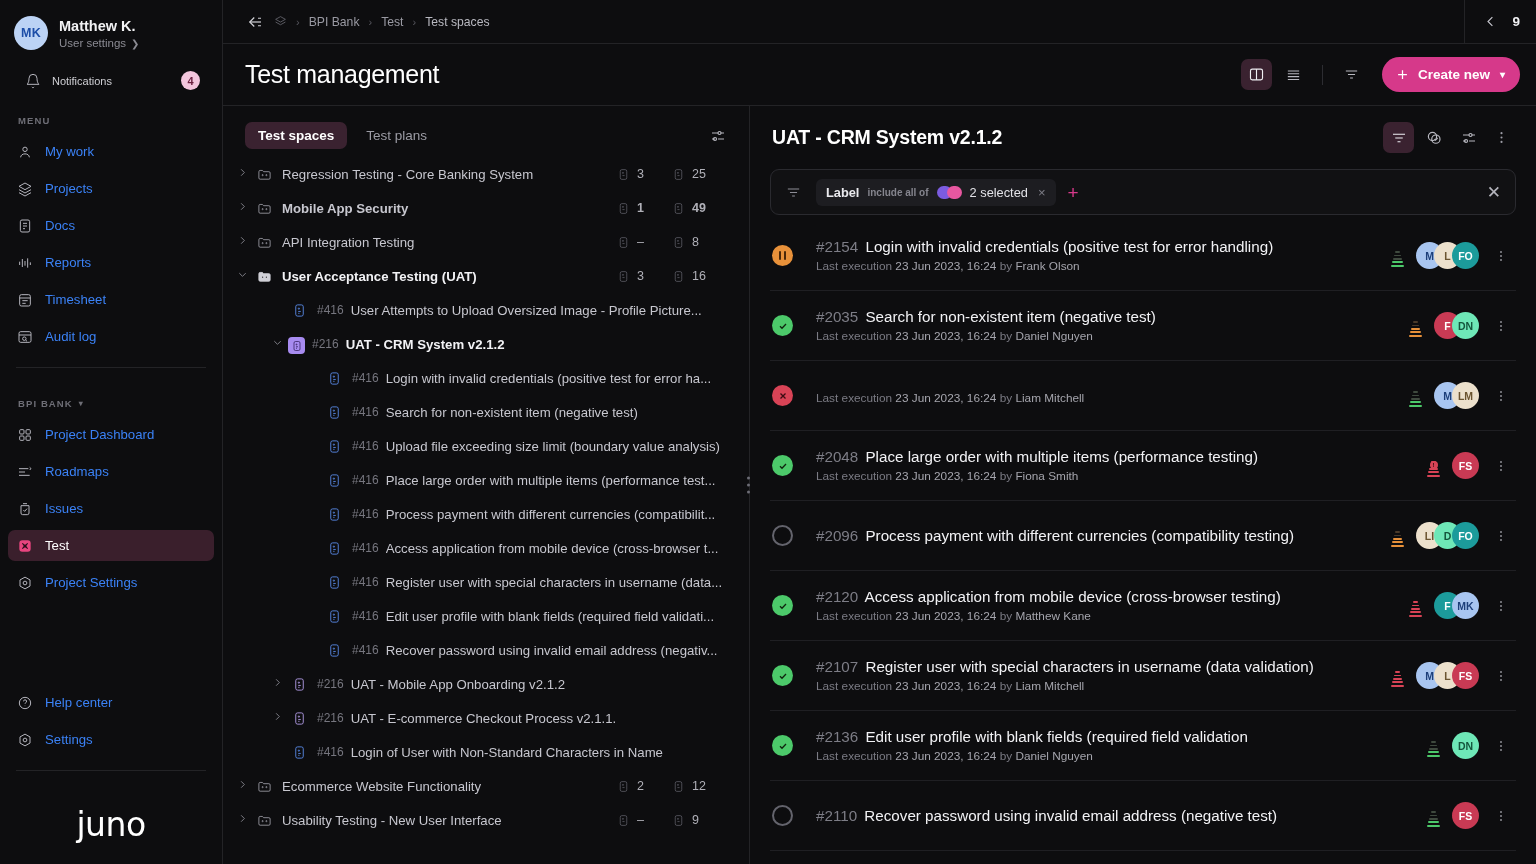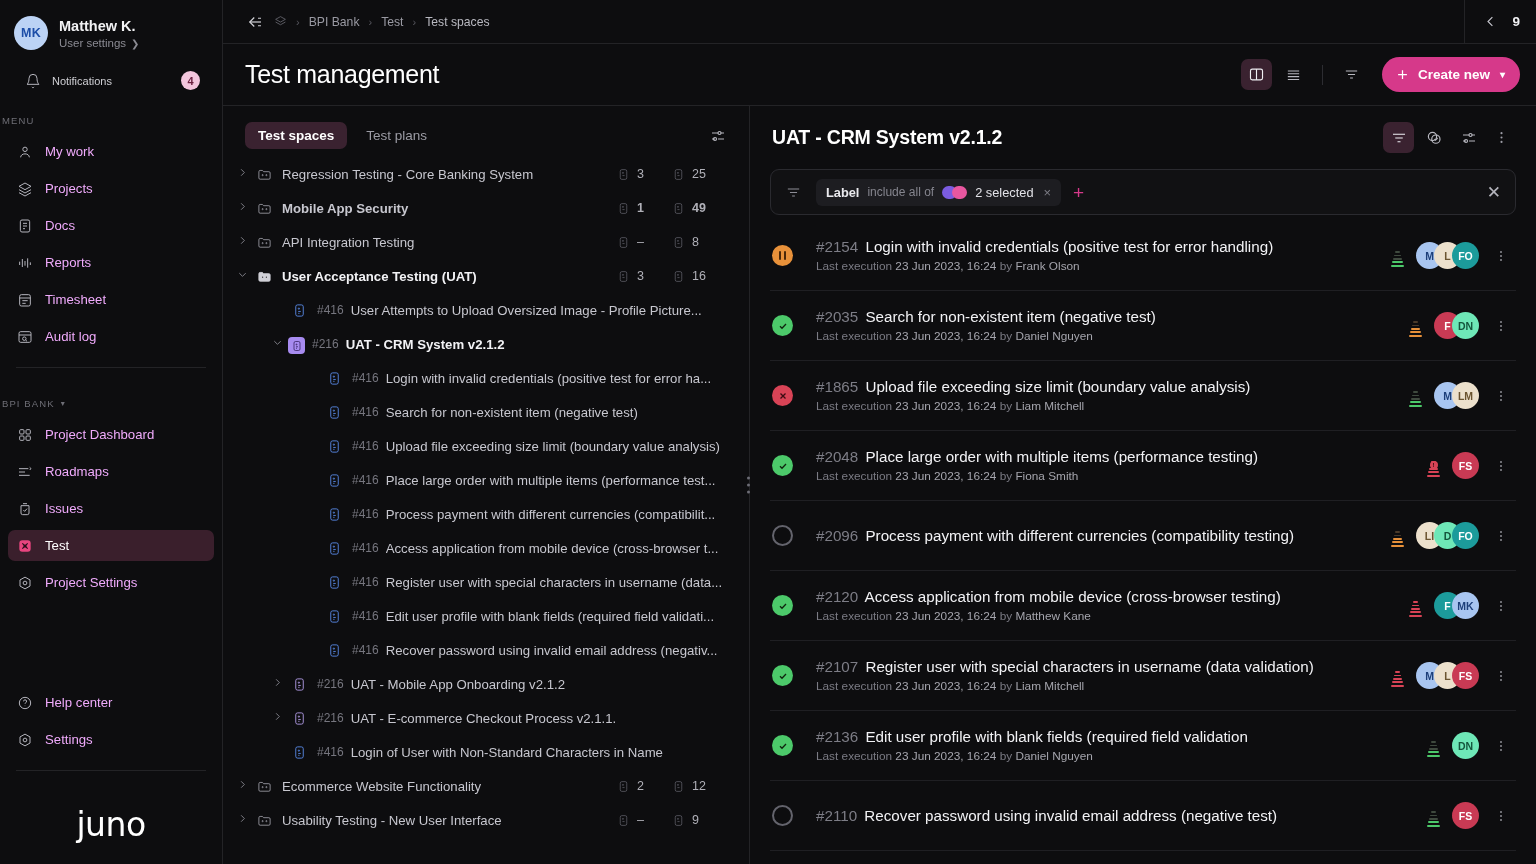--- a/index.html
+++ b/index.html
@@ -41,28 +41,28 @@
   .notif-label { font-size: 11px; color: #cfcfd4; flex: 1; }
   .notif-badge {
     min-width: 19px; height: 19px; border-radius: 50%;
     background: #f3c6dd; color: #6b1f3f;
     font-size: 11px; font-weight: bold;
     display: flex; align-items: center; justify-content: center;
   }
 
   .menu-label {
     font-size: 9.5px; letter-spacing: 1.1px; color: #6e6e76;
-    padding: 18px 0 7px 2px; text-transform: uppercase;
+    padding: 18px 0 7px 18px; text-transform: uppercase; font-weight: bold;
   }
   .menu-label.grp { display: flex; align-items: center; gap: 6px; }
   .nav-item {
     display: flex; align-items: center; gap: 12px;
     height: 31px; margin: 3px 8px; padding: 0 8px;
     border-radius: 7px; cursor: pointer;
-    font-size: 13.2px; color: #f0abfc;
+    font-size: 13.2px; color: #3b82f6;
   }
   .nav-item.active { background: #3a1f2c; color: #fff; }
   .nav-item.active .nav-text { color: #fff; }
   .nav-icon { width: 17px; height: 17px; flex-shrink: 0; display: flex; align-items: center; justify-content: center; }
   .nav-icon svg { width: 16px; height: 16px; stroke: #b4b4bc; fill: none; stroke-width: 1.5; }
   .nav-item.active .nav-icon svg { stroke: #e8457f; }
   .divider-h { height: 1px; background: #232326; margin: 12px 16px; }
   .sb-spacer { flex: 1; }
   .logo-wrap { padding: 22px 0 20px 0; display: flex; justify-content: center; }
   .logo-text {
@@ -183,21 +183,21 @@
     display: flex; align-items: center; padding: 0 14px 0 14px;
     flex-shrink: 0; background: #111113;
   }
   .fb-ico svg { width: 17px; height: 17px; stroke: #8d8d96; fill: none; stroke-width: 1.6; display: block; }
   .chip {
     display: flex; align-items: center; gap: 8px;
     background: #1d1d21; border-radius: 6px;
     height: 27px; padding: 0 8px 0 10px; margin-left: 14px;
   }
   .chip-key { font-size: 12.8px; font-weight: bold; color: #eaeaee; }
-  .chip-op { font-size: 12px; color: #85858e; }
+  .chip-op { font-size: 10px; color: #85858e; font-weight: bold; }
   .pills { display: flex; align-items: center; }
   .pill { width: 15px; height: 13px; border-radius: 7px; }
   .pill.p1 { background: #7b5ce0; }
   .pill.p2 { background: #e857a0; margin-left: -5px; }
   .chip-val { font-size: 12.8px; color: #e2e2e7; }
   .chip-x { font-size: 13px; color: #7d7d86; cursor: pointer; padding: 0 2px; }
   .fb-plus { font-size: 19px; color: #d6398a; margin-left: 12px; cursor: pointer; line-height: 1; font-weight: 300; }
   .fb-spacer { flex: 1; }
   .fb-close { font-size: 17px; color: #b4b4bc; cursor: pointer; font-weight: 300; }
 
@@ -1038,21 +1038,20 @@
             </div>
             <div class="tc-row">
               <div class="tc-status">
                 <span class="st fail">
                   <svg viewBox="0 0 24 24">
                     <path d="M7 7l10 10M17 7L7 17"></path>
                   </svg>
                 </span>
               </div>
               <div class="tc-main">
-                <div class="tc-title"><span class="tc-id">#1865</span> Upload file exceeding size limit (boundary value analysis)</div>
                 <div class="tc-sub">Last execution <b>23 Jun 2023, 16:24</b> by <b>Liam Mitchell</b></div>
               </div>
               <div class="tc-right">
                 <span class="prio low">
                   <i></i>
                   <i></i>
                   <i></i>
                   <i></i>
                   <i></i>
                 </span>

